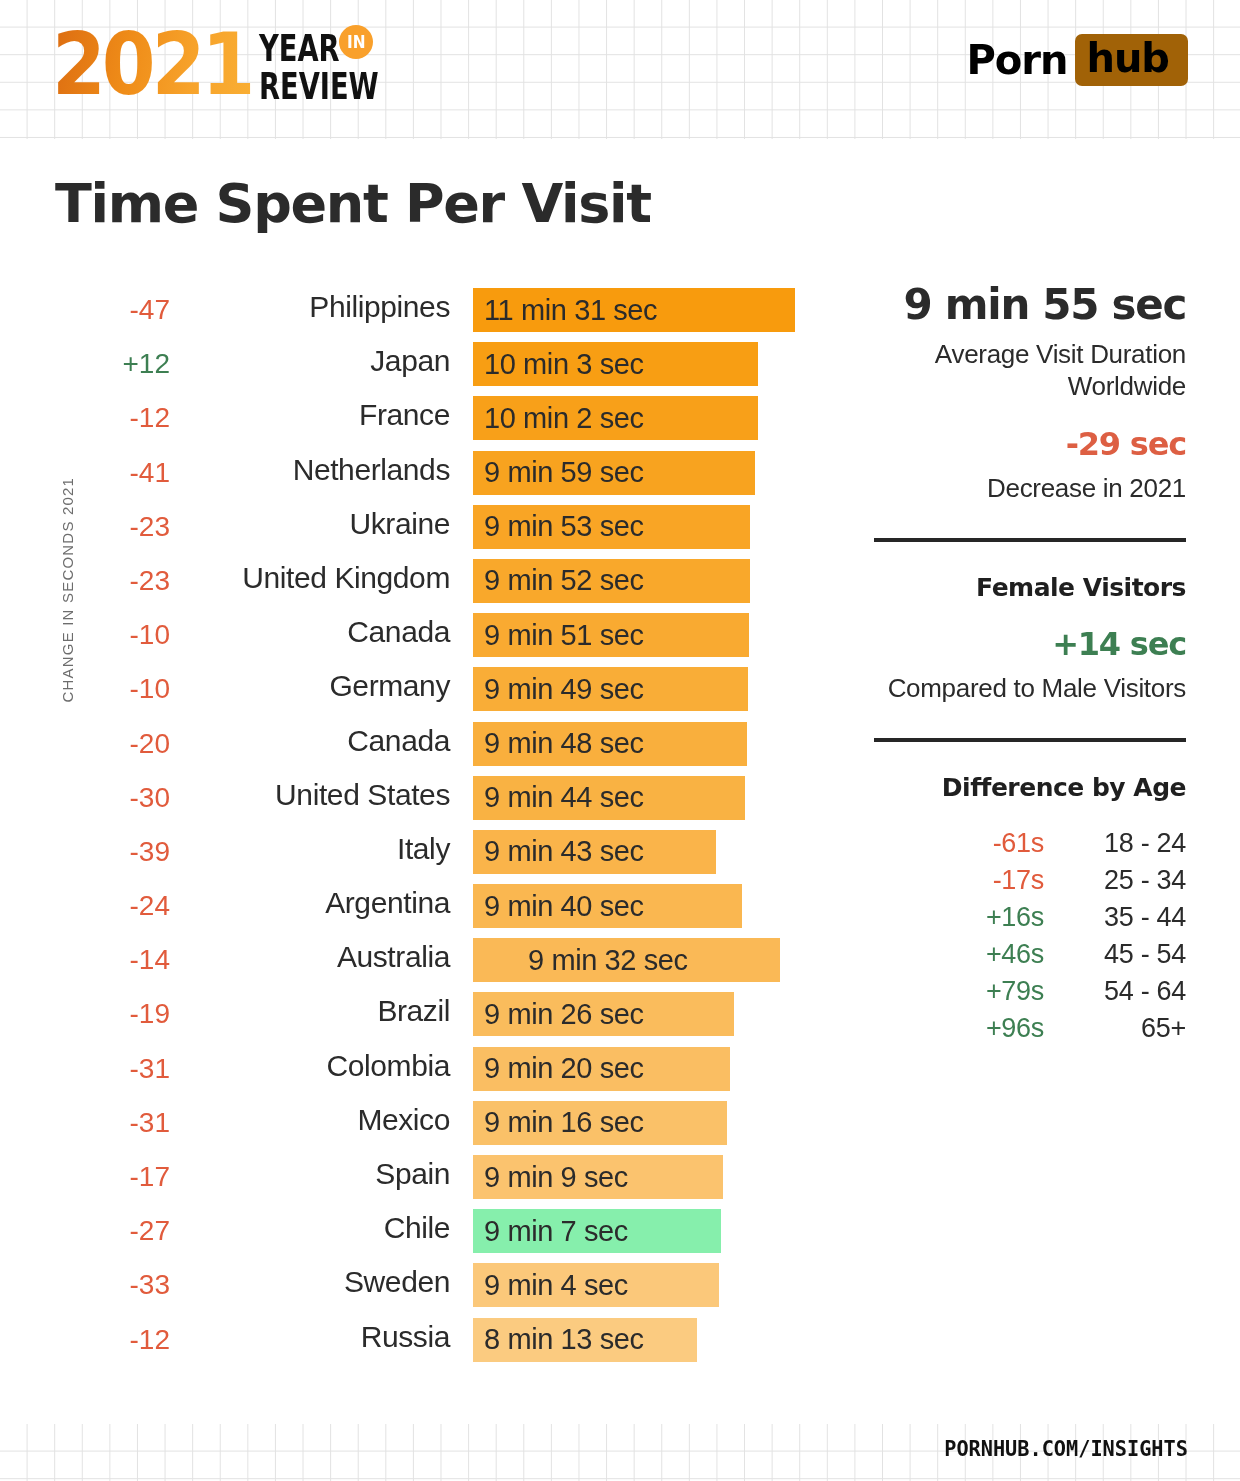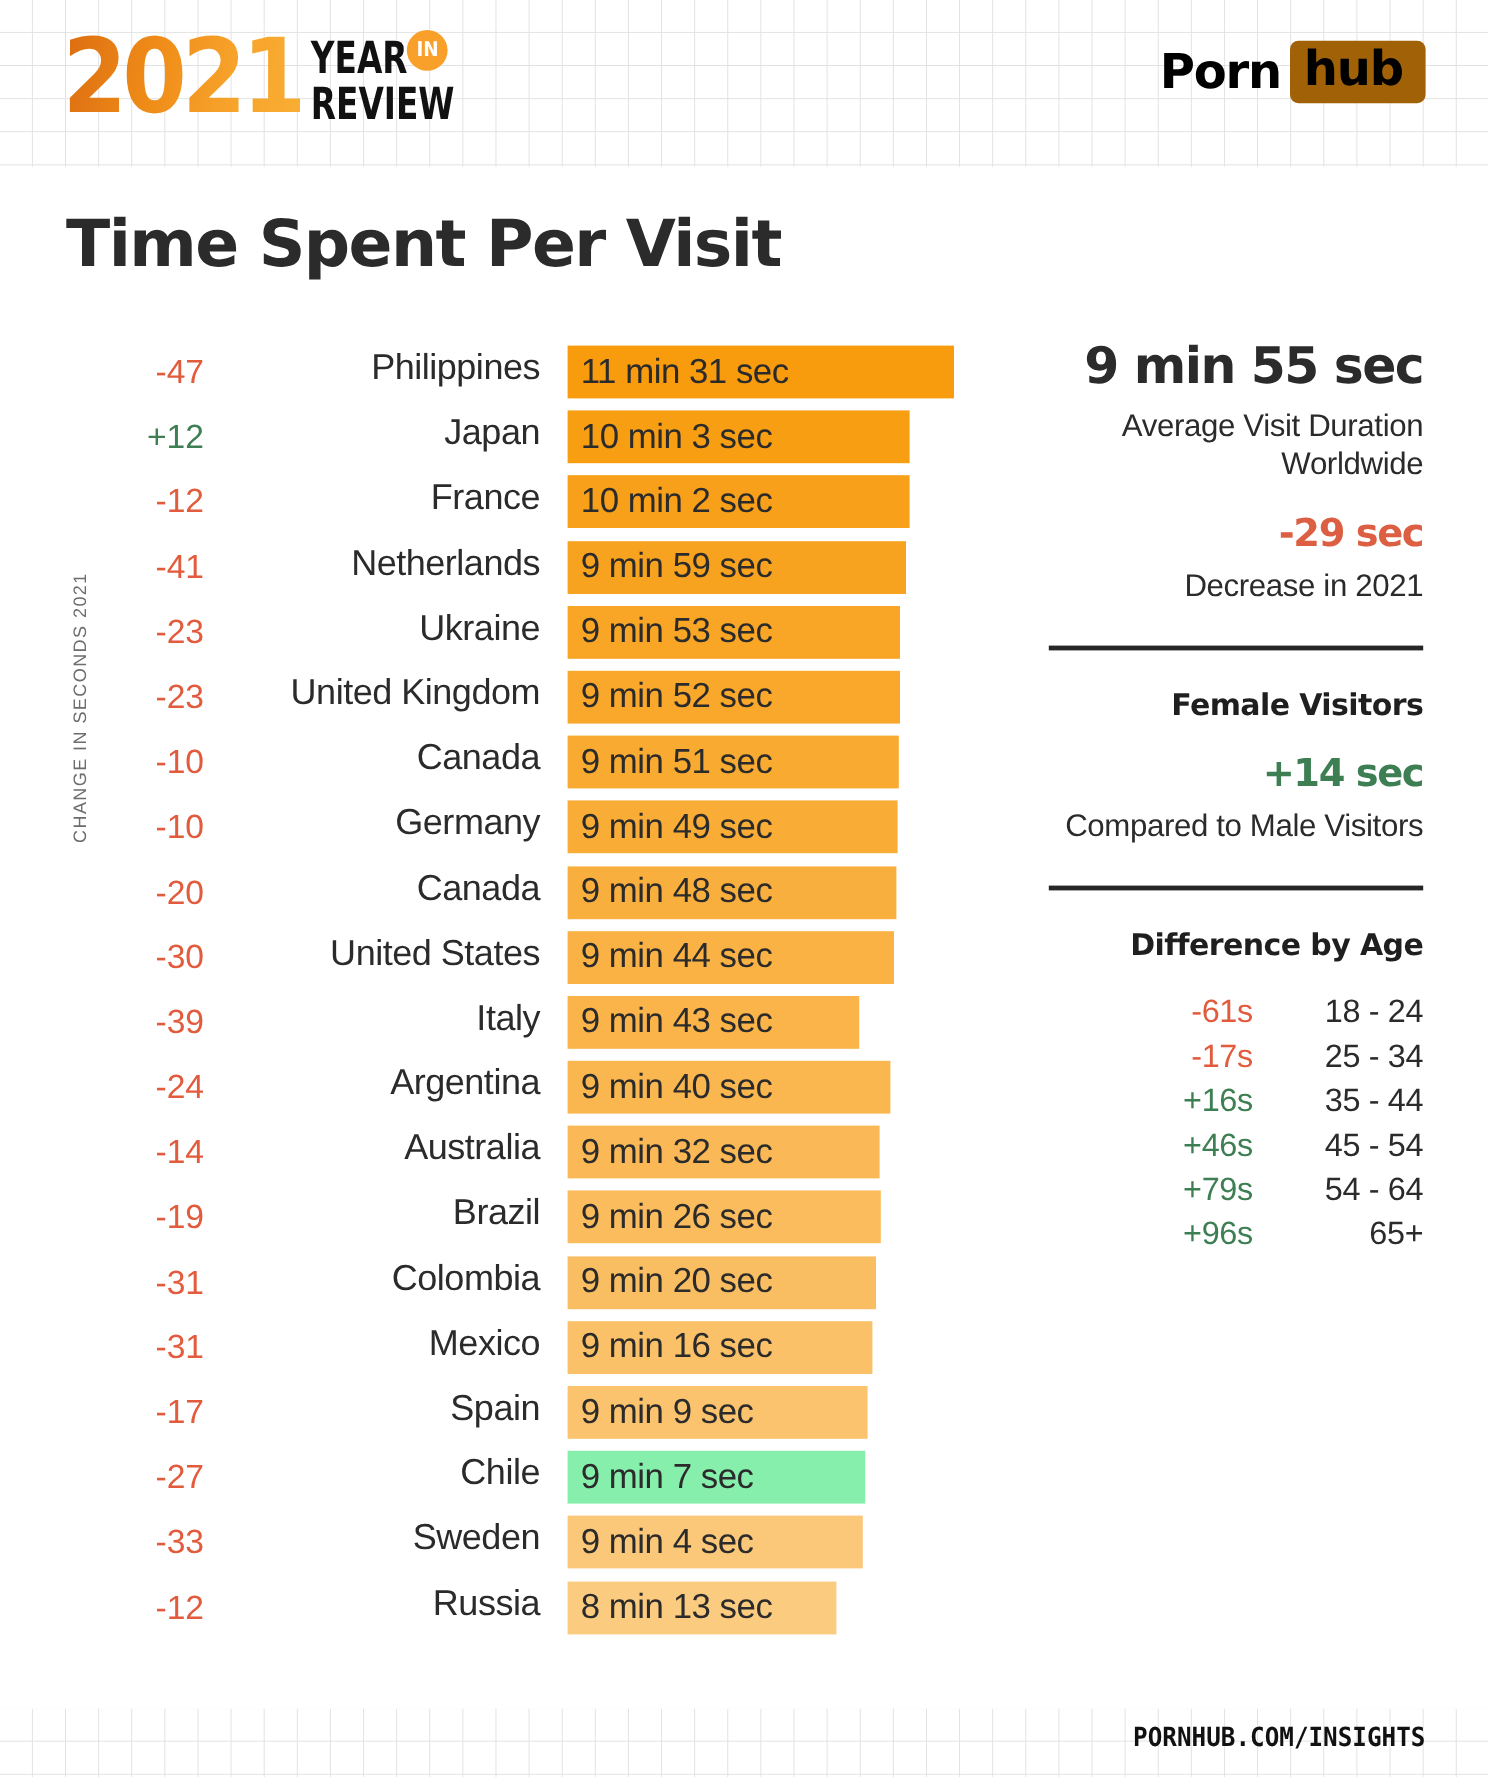--- a/index.html
+++ b/index.html
@@ -272,21 +272,21 @@
       <div class="row">
         <div class="row-change neg">-24</div>
         <div class="row-country">Argentina</div>
         <div class="row-bar" style="width: 269px; background: rgb(250, 183, 80);">
           <div class="row-bar-label">9 min 40 sec</div>
         </div>
       </div>
       <div class="row">
         <div class="row-change neg">-14</div>
         <div class="row-country">Australia</div>
-        <div class="row-bar" style="width: 260px; background: rgb(250, 185, 86);">
+        <div class="row-bar" style="width: 307px; background: rgb(250, 185, 86); padding-left: 44px;">
           <div class="row-bar-label">9 min 32 sec</div>
         </div>
       </div>
       <div class="row">
         <div class="row-change neg">-19</div>
         <div class="row-country">Brazil</div>
         <div class="row-bar" style="width: 261px; background: rgb(250, 188, 92);">
           <div class="row-bar-label">9 min 26 sec</div>
         </div>
       </div>

